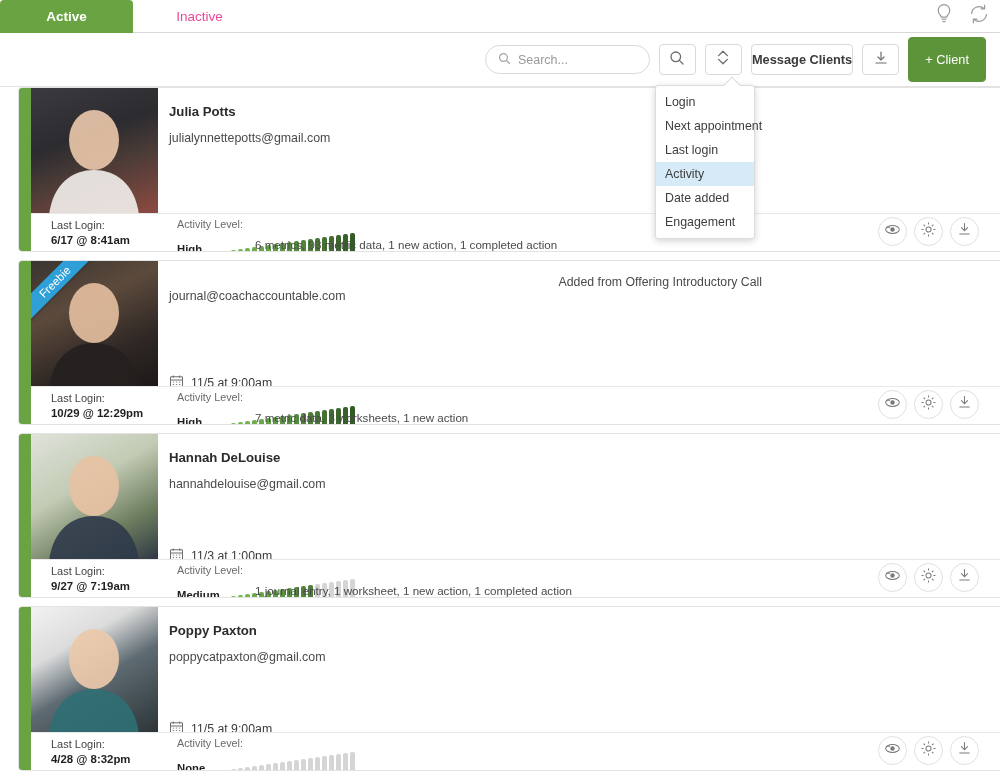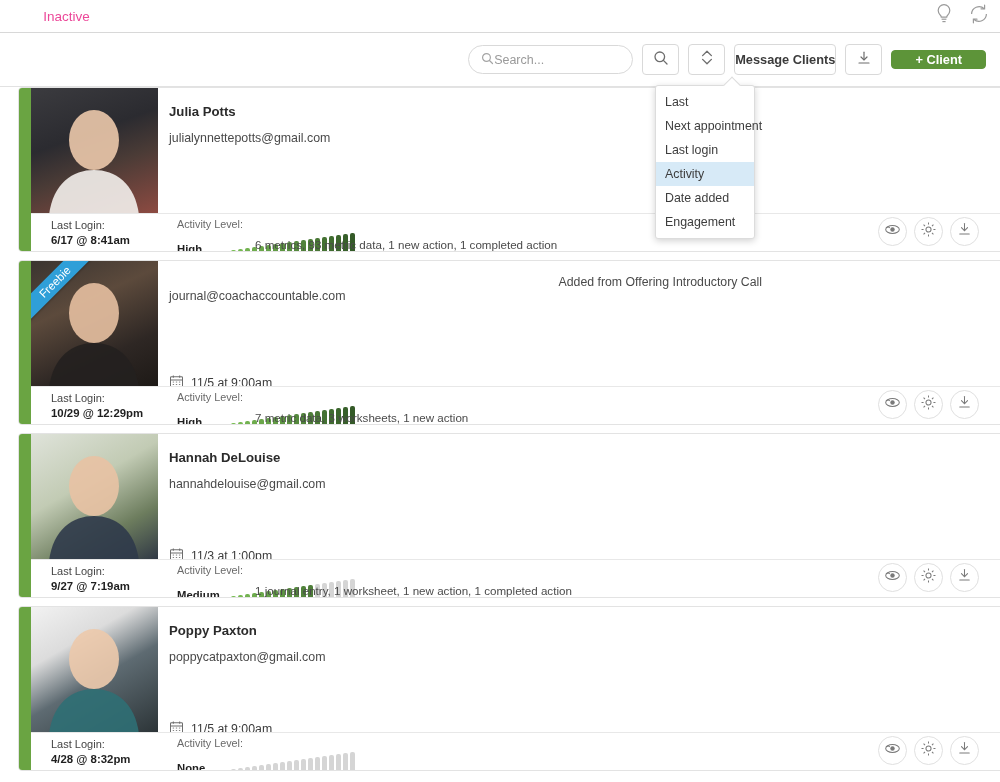--- a/index.html
+++ b/index.html
@@ -33,43 +33,43 @@
   .topicons svg{ display:block; }
 
   
   .toolbar{
     position:relative; height:54px; width:1000px; background:#fff;
     border-bottom:1px solid #e2e2e2;
     display:flex; align-items:center; justify-content:flex-end;
     padding-right:14px; gap:9px;
   }
   .searchbox{
-    display:flex; align-items:center; 
+    display:flex; align-items:center; gap:7px;
     width:165px; height:29px; border:1px solid #d9d9d9; border-radius:15px;
     padding:0 12px; background:#fff;
   }
   .searchbox input{
     border:none; outline:none; font-size:12.5px; color:#555; width:115px;
     font-family:"Liberation Sans", sans-serif; background:transparent;
   }
   .searchbox input::placeholder{ color:#9a9a9a; }
   .sqbtn{
     width:37px; height:31px; border:1px solid #d9d9d9; border-radius:4px;
     background:#fff; display:flex; align-items:center; justify-content:center;
     cursor:pointer;
   }
   .txtbtn{
     height:31px; border:1px solid #d9d9d9; border-radius:4px; background:#fff;
     display:flex; align-items:center; justify-content:center; padding:0 0;
     font-size:12.8px; color:#3b3b3b; font-weight:bold; cursor:pointer;
   }
   .greenbtn{
-    height:19px; border:1px solid #5d9439; border-radius:4px; background:#5d9439;
+    height:45px; border:1px solid #5d9439; border-radius:4px; background:#5d9439;
     color:#fff; display:flex; align-items:center; justify-content:center;
-    padding:0 23px; font-size:12.8px; font-weight:bold; cursor:pointer;
+    padding:0 16px; font-size:12.8px; font-weight:normal; cursor:pointer;
   }
 
   
   .dropdown{
     position:absolute; left:655px; top:85px; width:100px; z-index:40;
     background:#fff; border:1px solid #dcdcdc; border-radius:3px;
     box-shadow:0 2px 7px rgba(0,0,0,.18);
     padding:4px 0;
   }
   .dropdown .caret{
@@ -138,21 +138,23 @@
     width:29px; height:29px; border-radius:50%; border:1px solid #e0e0e0;
     background:#fff; display:flex; align-items:center; justify-content:center; cursor:pointer;
   }
 </style>
 </head>
 <body>
 
 <div id="app">
 
   <div class="tabbar">
-    <div class="tab">
+    <div class="tab active">
+      <span>Active</span>
+    </div><div class="tab">
       <span>Inactive</span>
     </div>
     <div class="topicons">
       <span title="Tips">
         <svg width="20" height="24" viewBox="0 0 20 24" fill="none" stroke="#9a9a9a" stroke-width="1.2">
           <path d="M10 2.6c-3.3 0-5.8 2.6-5.8 5.8 0 2.2 1.2 3.6 2.1 4.7.6.8 1 1.3 1 2.1h5.4c0-.8.4-1.3 1-2.1.9-1.1 2.1-2.5 2.1-4.7 0-3.2-2.5-5.8-5.8-5.8z"></path>
           <path d="M7.6 17.2h4.8"></path>
             <path d="M8.4 19.6h3.2"></path>
         </svg>
       </span>
@@ -211,21 +213,21 @@
     </div>
 
     <div class="greenbtn">
       <span>+ Client</span>
     </div>
   </div>
 
   <div class="dropdown">
     <div class="caret"></div>
     <div class="dd-item">
-      <span>Last</span>
+      <span>Login</span>
     </div>
     <div class="dd-item">
       <span>Next appointment</span>
     </div>
     <div class="dd-item">
       <span>Last login</span>
     </div>
     <div class="dd-item sel">
       <span>Activity</span>
     </div>

